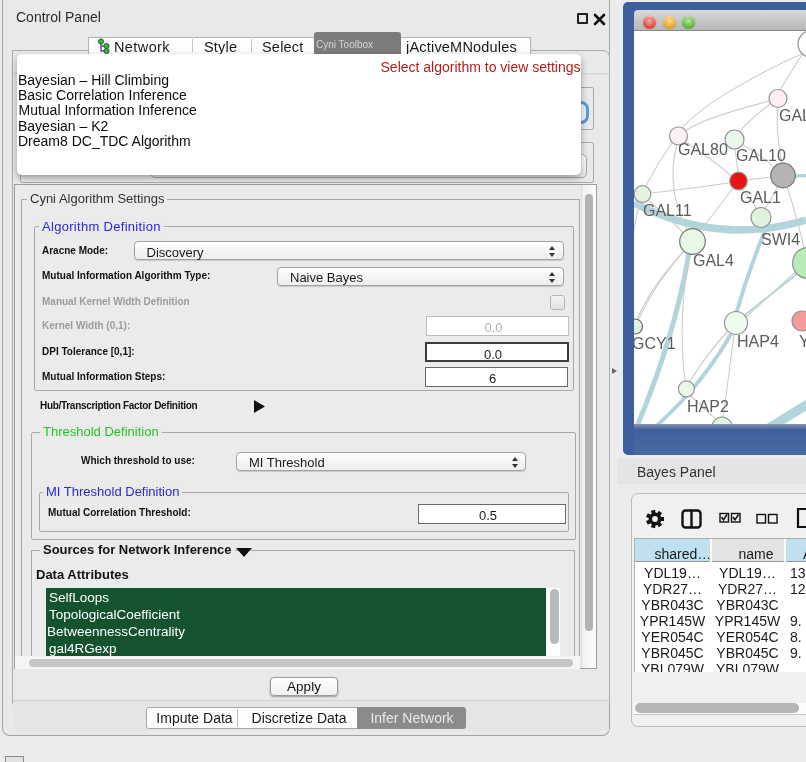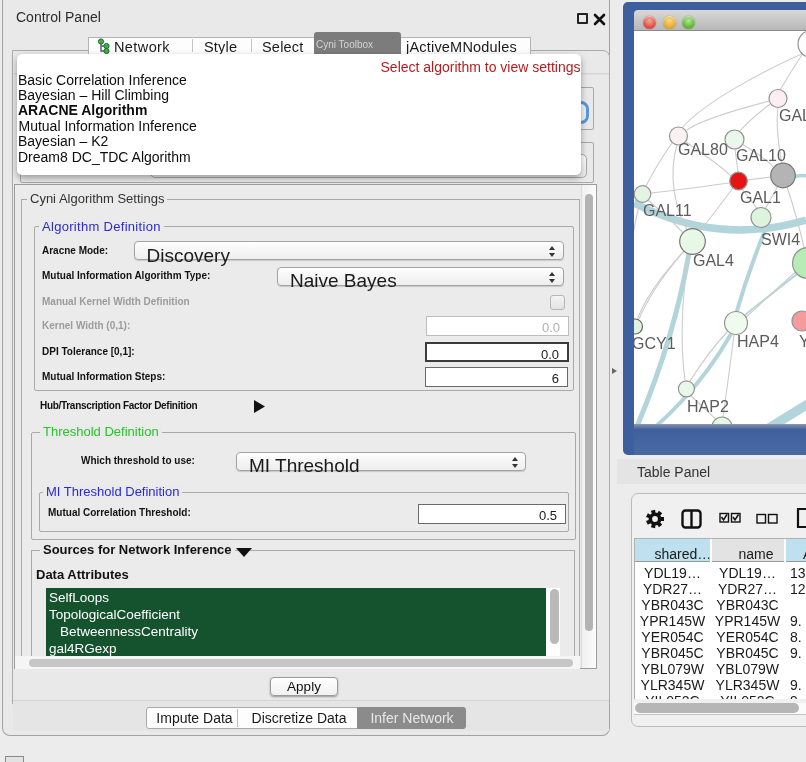--- a/index.html
+++ b/index.html
@@ -1,23 +1,23 @@
 <!DOCTYPE html>
 <html><head><meta charset="utf-8"><style>
 *{margin:0;padding:0;box-sizing:border-box}
 html,body{width:806px;height:762px;background:#ececec;font-family:"Liberation Sans",sans-serif;overflow:hidden}
 body{position:relative}
 .a{position:absolute}
 .lbl{font-size:10px;font-weight:bold;color:#111;white-space:nowrap}
 .dis{color:#9b9b9b}
 .gt{font-size:13px;color:#333;white-space:nowrap;background:#eaeaea;padding:0 3px;line-height:13px}
 .combo{background:linear-gradient(#ffffff,#f6f6f6 45%,#eeeeee);border:1px solid #a3a3a3;border-radius:4px;box-shadow:0 1px 1px rgba(0,0,0,.15)}
-.combo .ct{position:absolute;left:12px;top:2.5px;font-size:19px;color:#1a1a1a}
+.combo .ct{position:absolute;left:12px;top:2.5px;font-size:13px;color:#1a1a1a}
 .arr{position:absolute;right:6.5px;top:3px;width:8px;height:13px}
-.fld{background:#fff;font-size:13px;color:#1a1a1a;text-align:right;padding:3px 8px 0 0}
+.fld{background:#fff;font-size:13px;color:#1a1a1a;text-align:center;padding:3px 8px 0 0}
 .gb{border:1px solid #a9a9a9;border-radius:2px}
 </style></head>
 <body>
 
 <div class="a" style="left:1.5px;top:0;width:608.5px;height:736px;background:#e9e9e9;border:1px solid #a2a2a2;border-top:none;border-radius:0 0 8px 8px"></div>
 <div class="a" style="left:16px;top:9px;font-size:14px;color:#2b2b2b">Control Panel</div>
 <div class="a" style="left:577px;top:13px;width:11px;height:11px;border:2px solid #222;border-radius:1px"></div>
 <svg class="a" style="left:592px;top:12px" width="15" height="15">
     <path d="M3 3 L12 12 M12 3 L3 12" stroke="#111" stroke-width="2.6" stroke-linecap="round"></path>
   </svg>
@@ -103,21 +103,21 @@
 <div class="a gt" style="left:40px;top:543px;font-weight:bold;font-size:13px;color:#111">Sources for Network Inference</div>
 <svg class="a" style="left:236px;top:547px" width="16" height="10">
     <path d="M0 1 L16 1 L8 10 Z" fill="#111"></path>
   </svg>
 <div class="a lbl" style="left:36px;top:567px;font-size:13px">Data Attributes</div>
 
 <div class="a" style="left:46px;top:587.5px;width:514px;height:69.5px;background:#fff;overflow:hidden">
   <div style="background:#14532d;color:#fff;font-size:13.5px;width:500px;height:80px">
     <div style="height:17.2px;padding:2px 0 0 3px">SelfLoops</div>
     <div style="height:17.2px;padding:2px 0 0 3px">TopologicalCoefficient</div>
-    <div style="height:17.2px;padding:2px 0 0 14px">BetweennessCentrality</div>
+    <div style="height:17.2px;padding:2px 0 0 1px">BetweennessCentrality</div>
     <div style="height:17.2px;padding:2px 0 0 3px">gal4RGexp</div>
   </div>
 </div>
 <div class="a" style="left:549.5px;top:589px;width:9px;height:55px;background:#b9b9b9;border-radius:5px"></div>
 
 <div class="a" style="left:15px;top:655.5px;width:565px;height:13px;background:#f5f5f5"></div>
 <div class="a" style="left:29px;top:658.5px;width:544px;height:8.5px;background:#c6c6c6;border-radius:4px"></div>
 
 <div class="a" style="left:581px;top:185px;width:15px;height:483px;background:linear-gradient(to right,#f0f0f0,#fcfcfc);border-left:1px solid #dcdcdc"></div>
 <div class="a" style="left:584.5px;top:194px;width:8.5px;height:437px;background:#b3b3b3;border-radius:4px"></div>
@@ -133,23 +133,22 @@
 <div class="a" style="left:360px;top:710px;font-size:14px;color:#e8e8e8;width:104px;text-align:center">Infer Network</div>
 
 <div class="a" style="left:5px;top:756px;width:19px;height:10px;background:#e2e2e2;border:1.5px solid #8a8a8a"></div>
 
 <svg class="a" style="left:611px;top:367px" width="7" height="8">
     <path d="M1 7 L6 4 L1 1 Z" fill="#666"></path>
   </svg>
 
 <div class="a" style="left:16.5px;top:54px;width:564px;height:120.5px;background:#fff;border-radius:5px;box-shadow:0 3px 7px rgba(0,0,0,.35);font-size:14px;color:#0c0c0c">
   <div style="height:17.6px;text-align:right;color:#b91c1c;padding-top:4.5px">Select algorithm to view settings</div>
+  <div style="height:15.4px;padding-left:1.5px">Bayesian – Hill Climbing</div>
   <div style="height:15.4px;padding-left:1.5px">Basic Correlation Inference</div>
-  <div style="height:15.4px;padding-left:1.5px">Bayesian – Hill Climbing</div>
-  <div style="height:15.4px;padding-left:1.5px;font-weight:bold">ARACNE Algorithm</div>
   <div style="height:15.4px;padding-left:2px">Mutual Information Inference</div>
   <div style="height:15.4px;padding-left:1.5px">Bayesian – K2</div>
   <div style="height:15.4px;padding-left:1.5px">Dream8 DC_TDC Algorithm</div>
 </div>
 
 <div class="a" style="left:623px;top:2px;width:183px;height:453px;background:#3e5f9e;border-radius:5px 0 0 5px"></div>
 <div class="a" style="left:634px;top:10px;width:172px;height:21px;background:linear-gradient(#d9d9d9,#b7b7b7);border-bottom:1px solid #8a8a8a;border-radius:4px 0 0 0"></div>
 <div class="a" style="left:643px;top:15.5px;width:13px;height:13px;border-radius:6.5px;background:radial-gradient(circle at 50% 35%,#f7a9a2,#e5564a 55%,#c33a30);box-shadow:inset 0 1px 1px rgba(255,255,255,.6),0 0 1px #8a2a20"></div>
 <div class="a" style="left:662.5px;top:15.5px;width:13px;height:13px;border-radius:6.5px;background:radial-gradient(circle at 50% 35%,#fbd88a,#e8b13a 55%,#c98f1f);box-shadow:inset 0 1px 1px rgba(255,255,255,.6),0 0 1px #8a6a10"></div>
 <div class="a" style="left:681.5px;top:15.5px;width:13px;height:13px;border-radius:6.5px;background:radial-gradient(circle at 50% 35%,#b8e69a,#6bbb42 55%,#4a9a28);box-shadow:inset 0 1px 1px rgba(255,255,255,.6),0 0 1px #2a6a10"></div>
@@ -219,21 +218,21 @@
  <text x="632" y="349">GCY1</text>
  <text x="737" y="347">HAP4</text>
  <text x="799" y="347">Y</text>
  <text x="687" y="412">HAP2</text>
 </g>
 </svg>
 
 <div class="a" style="left:634px;top:424px;width:172px;height:31px;background:linear-gradient(#8b97ad,#3f609e 18%,#48699f 90%)"></div>
 
 <div class="a" style="left:617px;top:459px;width:189px;height:25px;background:#e4e4e4"></div>
-<div class="a" style="left:637px;top:464px;font-size:14px;color:#333">Table Panel</div>
+<div class="a" style="left:637px;top:464px;font-size:14px;color:#333">Bayes Panel</div>
 
 <div class="a" style="left:631px;top:493px;width:180px;height:234px;background:#f0f0f0;border:1px solid #bcbcbc;border-radius:7px 0 0 7px"></div>
 
 <svg class="a" style="left:645px;top:509px" width="20" height="20" viewBox="0 0 20 20">
  <path d="M16.1,8.1 L19.0,7.9 L19.0,12.1 L16.1,11.9 L15.8,12.8 L15.3,13.6 L17.2,15.7 L13.9,18.3 L12.4,15.9 L11.4,16.2 L10.4,16.4 L10.1,19.2 L5.9,18.3 L6.8,15.6 L6.0,15.0 L5.3,14.3 L2.9,15.8 L1.0,12.0 L3.7,11.0 L3.6,10.0 L3.7,9.0 L1.0,8.0 L2.9,4.2 L5.3,5.7 L6.0,5.0 L6.8,4.4 L5.9,1.7 L10.1,0.8 L10.4,3.6 L11.4,3.8 L12.4,4.1 L13.9,1.7 L17.2,4.3 L15.3,6.4 L15.8,7.2 Z" fill="#111"></path>
  <circle cx="10" cy="10" r="2.9" fill="#f0f0f0"></circle>
 </svg>
 <svg class="a" style="left:681px;top:509px" width="21" height="20">
     <rect x="1.5" y="1.5" width="18" height="17" rx="3" fill="none" stroke="#111" stroke-width="2.4"></rect>
     <line x1="10.5" y1="2" x2="10.5" y2="18" stroke="#111" stroke-width="2.4"></line>
@@ -245,21 +244,21 @@
  <path d="M14 5 L16 8 L19.5 2.5" fill="none" stroke="#111" stroke-width="1.5"></path>
 </svg>
 <svg class="a" style="left:756px;top:513px" width="22" height="11">
  <rect x="1" y="1.5" width="8.5" height="8.5" fill="none" stroke="#111" stroke-width="1.4"></rect>
  <rect x="12.5" y="1.5" width="8.5" height="8.5" fill="none" stroke="#111" stroke-width="1.4"></rect>
 </svg>
 <svg class="a" style="left:796px;top:507px" width="10" height="22">
     <path d="M2 2 L14 2 L14 20 L2 20 Z" fill="none" stroke="#111" stroke-width="2.2"></path>
   </svg>
 
-<div class="a" style="left:634px;top:538px;width:172px;height:161px;background:#fff;overflow:hidden;font-size:14px;color:#1a1a1a;border-left:1px solid #b0b0b0;border-top:1px solid #b0b0b0">
+<div class="a" style="left:634px;top:538px;width:172px;height:134px;background:#fff;overflow:hidden;font-size:14px;color:#1a1a1a;border-left:1px solid #b0b0b0;border-top:1px solid #b0b0b0">
   <div style="position:absolute;left:0;top:0;width:75px;height:23px;background:#bfe0ee;border-bottom:1.5px solid #9a9a9a"></div>
   <div style="position:absolute;left:76.5px;top:0;width:72px;height:23px;background:#e3e3e3;border-bottom:1.5px solid #9a9a9a"></div>
   <div style="position:absolute;left:150.5px;top:0;width:22px;height:23px;background:#bfe0ee;border-bottom:1.5px solid #9a9a9a"></div>
   <div style="position:absolute;left:19.5px;top:6.5px">shared…</div>
   <div style="position:absolute;left:103.5px;top:6.5px">name</div>
   <div style="position:absolute;left:168px;top:6.5px">A</div>
   <div class="trow" style="top:26px">
       <span class="c1">YDL19…</span>
       <span class="c2">YDL19…</span>
       <span class="c3">13</span>

